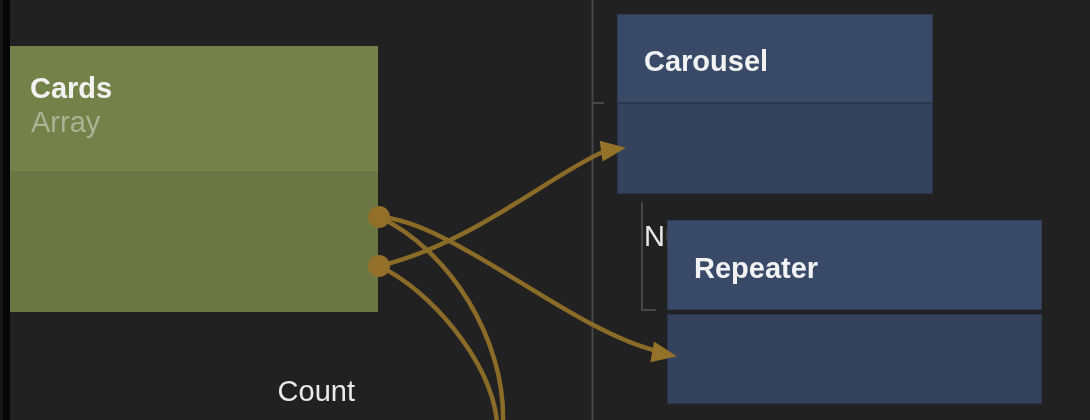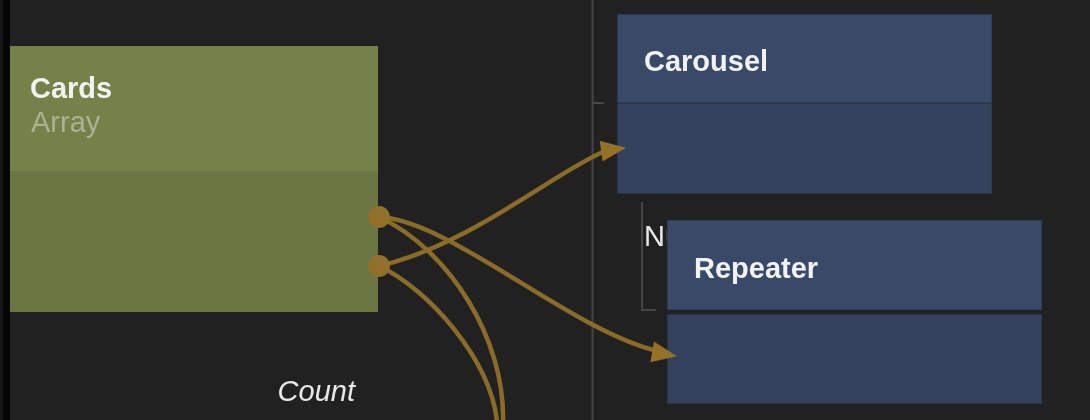--- a/index.html
+++ b/index.html
@@ -15,21 +15,21 @@
   .node{position:absolute;}
   .node .hdr{position:absolute;left:0;right:0;top:0;}
   .node .bod{position:absolute;left:0;right:0;bottom:0;}
 
   
   .node-cards{left:10px;top:46px;width:368px;height:266px;}
   .node-cards .hdr{height:125px;background:var(--array-node-header,#748149);padding-left:34px;}
   .node-cards .bod{height:141px;background:var(--array-node-body,#6b7742);}
 
   
-  .node-carousel{left:617px;top:14px;width:375px;height:180px;}
+  .node-carousel{left:617px;top:14px;width:316px;height:180px;}
   .node-repeater{left:667px;top:220px;width:375px;height:184px;}
   .node-blue .hdr{height:90px;background:var(--component-node-header,#384a68);box-shadow:inset 0 0 0 1px rgba(10,14,24,.25);}
   .node-blue .bod{height:90px;background:var(--component-node-body,#34425e);box-shadow:inset 0 0 0 1px rgba(10,14,24,.25);}
   .node-carousel .hdr{height:89px;}
   .node-carousel .bod{height:91px;}
 
   .ntitle{
     position:absolute;font-size:29px;line-height:30px;font-weight:600;
     color:var(--title-text,#f2f2f2);white-space:nowrap;
   }
@@ -38,21 +38,21 @@
     color:var(--array-subtitle-text,#aab394);white-space:nowrap;
   }
   .plabel{
     position:absolute;font-size:29px;line-height:30px;font-weight:400;
     color:var(--port-text,#e9e9e9);white-space:nowrap;
   }
 
   .node-cards .ntitle{left:20px;top:27px;}
   .node-cards .nsub{left:21px;top:61px;text-align:right;}
   .node-cards .plabel.items{left:19px;top:152px;}
-  .node-cards .plabel.count{right:23px;top:205px;font-style:italic;}
+  .node-cards .plabel.count{right:23px;top:205px;}
 
   .node-carousel .ntitle{left:27px;top:32px;}
   .node-carousel .plabel{left:27px;top:118px;}
 
   .node-repeater .ntitle{left:27px;top:33px;}
 
   svg.overlay{position:absolute;left:0;top:0;pointer-events:none;}
   .guide{stroke:var(--guide-line,#474747);stroke-width:2;fill:none;}
   .wire{stroke:var(--wire,#8a6b28);stroke-width:4.5;fill:none;stroke-linecap:round;}
   .arrow{fill:var(--wire-arrow,#94722a);stroke:none;}

